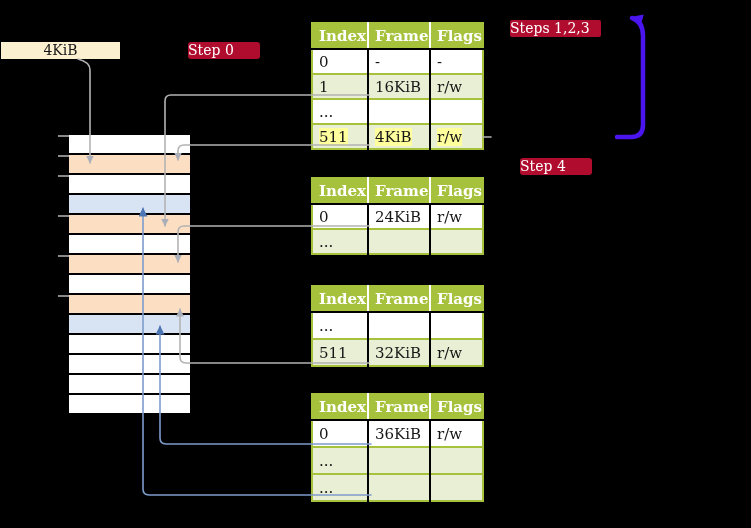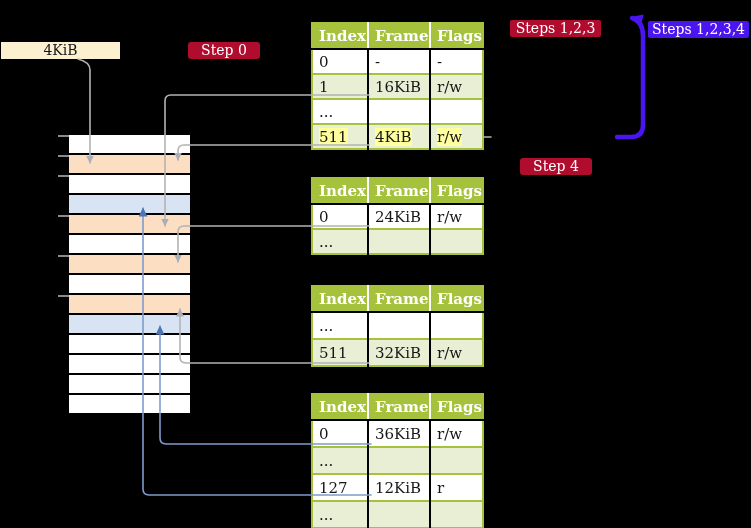--- a/index.html
+++ b/index.html
@@ -8,21 +8,21 @@
     font-family:"DejaVu Serif","Liberation Serif",serif;
   }
   
   .label4k{
     position:absolute;left:1px;top:42px;width:119px;height:17px;
     background:var(--label-wheat);color:#151515;font-size:14px;line-height:17px;text-align:center;
   }
   
   .badge{
     position:absolute;height:17px;line-height:17px;color:#fff;font-size:14px;
-    text-align:center;border-radius:3px;white-space:nowrap;
+    border-radius:3px;white-space:nowrap;
   }
   .badge.crimson{background:var(--crimson);}
   .badge.violet{background:var(--violet);border-radius:2px;}
   #b-step0   {left:188px;top:42px;width:72px;}
   #b-steps123{left:510px;top:20px;width:91px;border-radius:2px;}
   #b-steps1234{left:648px;top:21px;width:101px;}
   #b-step4   {left:520px;top:158px;width:72px;}
   
   .mrow{position:absolute;left:69px;width:121px;height:18px;}
   .m-white{background:#ffffff;}
@@ -55,21 +55,20 @@
 </style>
 </head>
 <body>
 
 <div id="canvas">
 
   <div class="label4k">4KiB</div>
 
   <div class="badge crimson" id="b-step0">Step 0</div>
   <div class="badge crimson" id="b-steps123">Steps 1,2,3</div>
-  <div class="badge violet" id="b-steps1234">Steps 1,2,3,4</div>
   <div class="badge crimson" id="b-step4">Step 4</div>
 
   <div id="memcol">
       <div class="mrow m-white" style="top: 135px;"></div>
       <div class="mrow m-orange" style="top: 155px;"></div>
       <div class="mrow m-white" style="top: 175px;"></div>
       <div class="mrow m-blue" style="top: 195px;"></div>
       <div class="mrow m-orange" style="top: 215px;"></div>
       <div class="mrow m-white" style="top: 235px;"></div>
       <div class="mrow m-orange" style="top: 255px;"></div>
@@ -195,25 +194,20 @@
           <tr class="firstrow ">
             <td>0</td>
             <td>36KiB</td>
             <td>r/w</td>
           </tr>
           <tr class="shaded">
             <td>...</td>
             <td></td>
             <td></td>
           </tr>
-          <tr class="">
-            <td>127</td>
-            <td>12KiB</td>
-            <td>r</td>
-          </tr>
           <tr class="shaded">
             <td>...</td>
             <td></td>
             <td></td>
           </tr>
         </tbody>
       </table>
     </div>
 
   <svg id="overlay" width="751" height="528" viewBox="0 0 751 528">

